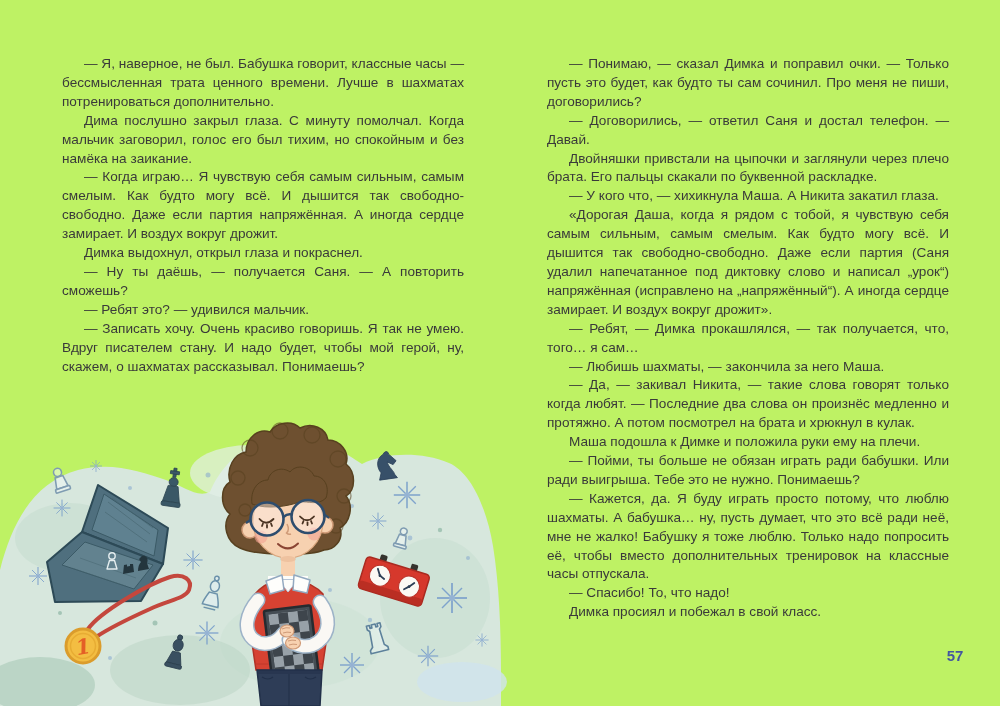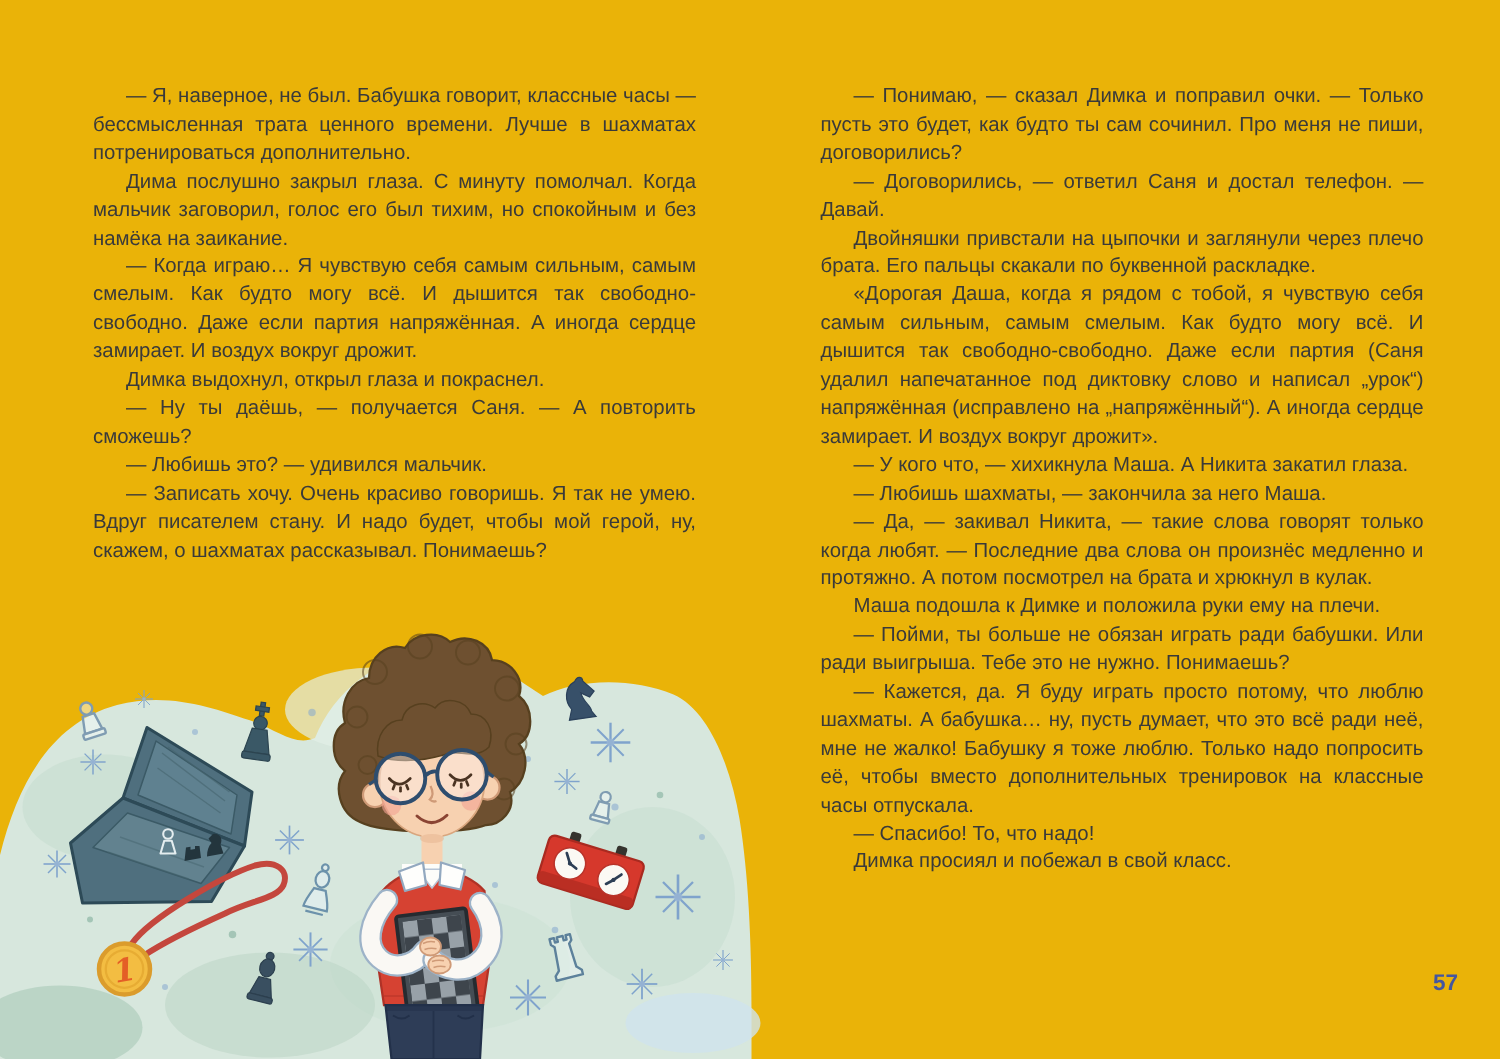--- a/index.html
+++ b/index.html
@@ -1,55 +1,56 @@
 <!DOCTYPE html>
 <html lang="ru"><head>
 <meta charset="utf-8">
 <style>
   html,body{margin:0;padding:0;}
   body{
     width:1000px;height:706px;position:relative;background:#ffffff;
     font-family:"Liberation Sans","DejaVu Sans",sans-serif;overflow:hidden;
   }
-  .spread{position:absolute;inset:0;background:#eab308;}
+  .spread{position:absolute;inset:0;background:#bef264;}
   .text-col{
     position:absolute;top:55px;width:402px;
     color:#3a3a3a;font-size:13.6px;line-height:18.9px;
     text-align:justify;hyphens:auto;-webkit-hyphens:auto;
   }
   .text-col p{margin:0;text-indent:22px;}
   .col-left{left:62px;}
   .col-right{left:547px;}
   .page-num{
-    position:absolute;left:938px;top:647px;width:34px;text-align:right;
+    position:absolute;left:938px;top:647px;width:34px;text-align:center;
     color:#4456a0;font-size:15px;font-weight:bold;
   }
   .illus{position:absolute;left:0;top:418px;width:512px;height:288px;}
 </style>
 </head>
 <body>
 
 <div class="spread">
 
   <div class="text-col col-left">
     <p>— Я, наверное, не был. Бабушка говорит, классные часы — бессмысленная трата ценного времени. Лучше в шахматах потренироваться дополнительно.</p>
     <p>Дима послушно закрыл глаза. С минуту помолчал. Когда мальчик заговорил, голос его был тихим, но спокойным и без намёка на заикание.</p>
     <p>— Когда играю… Я чувствую себя самым сильным, самым смелым. Как будто могу всё. И дышится так свободно-свободно. Даже если партия напряжённая. А иногда сердце замирает. И воздух вокруг дрожит.</p>
     <p>Димка выдохнул, открыл глаза и покраснел.</p>
     <p>— Ну ты даёшь, — получается Саня. — А повторить сможешь?</p>
-    <p>— Любишь это? — удивился мальчик.</p>
+    <p>— Ребят это? — удивился мальчик.</p>
     <p>— Записать хочу. Очень красиво говоришь. Я так не умею. Вдруг писателем стану. И надо будет, чтобы мой герой, ну, скажем, о шахматах рассказывал. Понимаешь?</p>
   </div>
 
   <div class="text-col col-right">
     <p>— Понимаю, — сказал Димка и поправил очки. — Только пусть это будет, как будто ты сам сочинил. Про меня не пиши, договорились?</p>
     <p>— Договорились, — ответил Саня и достал телефон. — Давай.</p>
     <p>Двойняшки привстали на цыпочки и заглянули через плечо брата. Его пальцы скакали по буквенной раскладке.</p>
+    <p>— У кого что, — хихикнула Маша. А Никита закатил глаза.</p>
     <p>«Дорогая Даша, когда я рядом с тобой, я чувствую себя самым сильным, самым смелым. Как будто могу всё. И дышится так свободно-свободно. Даже если партия (Саня удалил напечатанное под диктовку слово и написал „урок“) напряжённая (исправлено на „напряжённый“). А иногда сердце замирает. И воздух вокруг дрожит».</p>
-    <p>— У кого что, — хихикнула Маша. А Никита закатил глаза.</p>
+    <p>— Ребят, — Димка прокашлялся, — так получается, что, того… я сам…</p>
     <p>— Любишь шахматы, — закончила за него Маша.</p>
     <p>— Да, — закивал Никита, — такие слова говорят только когда любят. — Последние два слова он произнёс медленно и протяжно. А потом посмотрел на брата и хрюкнул в кулак.</p>
     <p>Маша подошла к Димке и положила руки ему на плечи.</p>
     <p>— Пойми, ты больше не обязан играть ради бабушки. Или ради выигрыша. Тебе это не нужно. Понимаешь?</p>
     <p>— Кажется, да. Я буду играть просто потому, что люблю шахматы. А бабушка… ну, пусть думает, что это всё ради неё, мне не жалко! Бабушку я тоже люблю. Только надо попросить её, чтобы вместо дополнительных тренировок на классные часы отпускала.</p>
     <p>— Спасибо! То, что надо!</p>
     <p>Димка просиял и побежал в свой класс.</p>
 
   </div>
 

